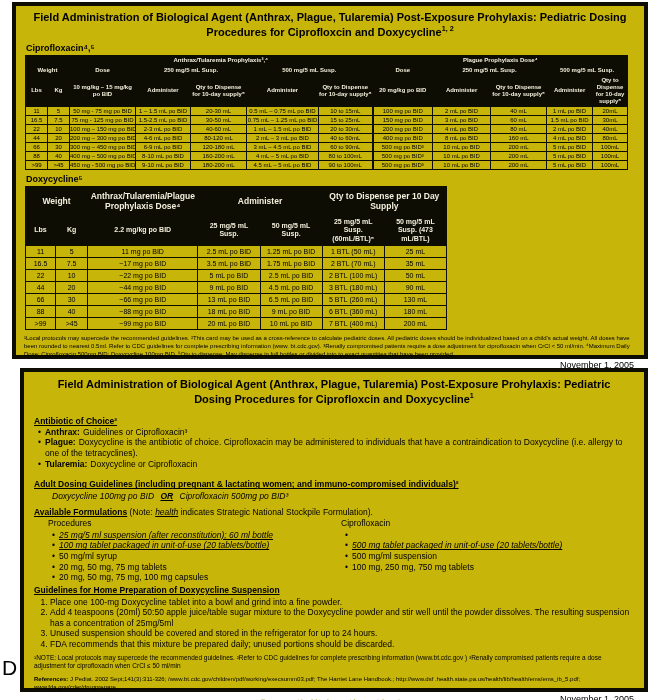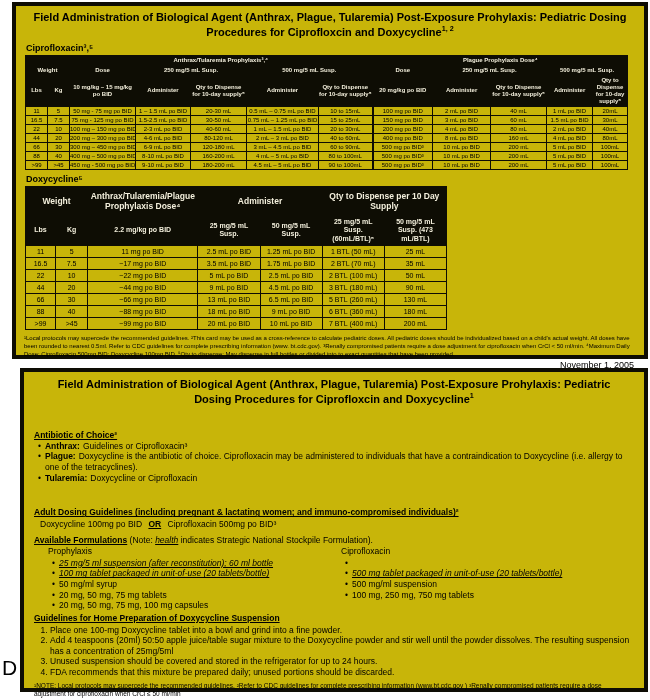--- a/index.html
+++ b/index.html
@@ -24,26 +24,26 @@
   .gsep { border-left:2px solid #0e0d04; }
 
   .doxy-table { width:422px; margin-left:1px; margin-top:1px; }
   .doxy-table th.h1 { font-size:8.5px; padding:4px 2px; line-height:1.2; }
   .doxy-table th.h2 { font-size:7px; padding:2px 1px; line-height:1.2; }
   .doxy-table td { font-size:7px; height:11px; line-height:11px; padding:0; white-space:nowrap; overflow:hidden; }
 
   .footnote { font-size:6px; line-height:1.35; margin-top:4px; }
   .t-date { text-align:right; font-size:9px; margin-top:2px; padding-right:2px; }
 
-  .sec-head { font-weight:bold; text-decoration:underline; margin-top:24px; }
+  .sec-head { font-weight:bold; text-decoration:underline; margin-top:10px; }
   .bullet { display:flex; margin-left:2px; }
   .bullet .marker { margin:0 4px 0 2px; }
   .bullet .lead { font-weight:bold; margin-right:3px; white-space:nowrap;text-align:center; }
 
-  .dose-line { margin:1px 0 0 6px; }
+  .dose-line { margin:1px 0 0 18px;font-style:italic; }
   .or { font-weight:bold; text-decoration:underline; margin:0 4px; }
 
   .note-italic { font-style:italic; text-decoration:underline; }
 
   .cols { display:flex; margin-left:14px; margin-top:1px; }
   .col { width:50%; }
   .col-title { margin-bottom:1px; }
   .fitem { display:flex; margin-left:4px; }
   .fitem .marker { margin:0 4px 0 0; }
   .sns { font-style:italic; text-decoration:underline; }
@@ -59,21 +59,21 @@
   .b-date { position:absolute; right:0; top:2px; font-size:9px; }
 
   #page-letter { position:absolute; left:2px; top:656px; font-size:21px; color:#000; }
 </style>
 </head>
 <body>
 
 <div class="card" id="top-card">
   <div class="card-title"><span>Field Administration of Biological Agent (Anthrax, Plague, Tularemia) Post-Exposure Prohylaxis: Pediatric Dosing Procedures for Ciprofloxcin and Doxycycline</span><sup>1, 2</sup></div>
 
-  <div class="drug-label">Ciprofloxacin³,⁵</div>
+  <div class="drug-label">Ciprofloxacin⁴,⁵</div>
 
   <table class="cipro-table">
     <colgroup>
       <col style="width:22px">
         <col style="width:22px">
         <col style="width:66px">
         <col style="width:55px">
         <col style="width:56px">
         <col style="width:72px">
         <col style="width:54px">
@@ -343,21 +343,21 @@
 
   <div style="margin-top:5px;">
     <span class="sec-head" style="margin-top:8px;">Available Formulations</span>
     <span>(Note:</span>
     <span class="note-italic">health</span>
     <span>indicates Strategic National Stockpile Formulation).</span>
   </div>
 
   <div class="cols">
     <div class="col">
-      <div class="col-title">Prophylaxis</div>
+      <div class="col-title">Procedures</div>
       <div class="fitem">
           <span class="marker">•</span>
           <span class="sns">25 mg/5 ml suspension (after reconstitution); 60 ml bottle</span>
         </div>
       <div class="fitem">
           <span class="marker">•</span>
           <span class="sns">100 mg tablet packaged in unit-of-use (20 tablets/bottle)</span>
         </div>
       <div class="fitem">
           <span class="marker">•</span>

